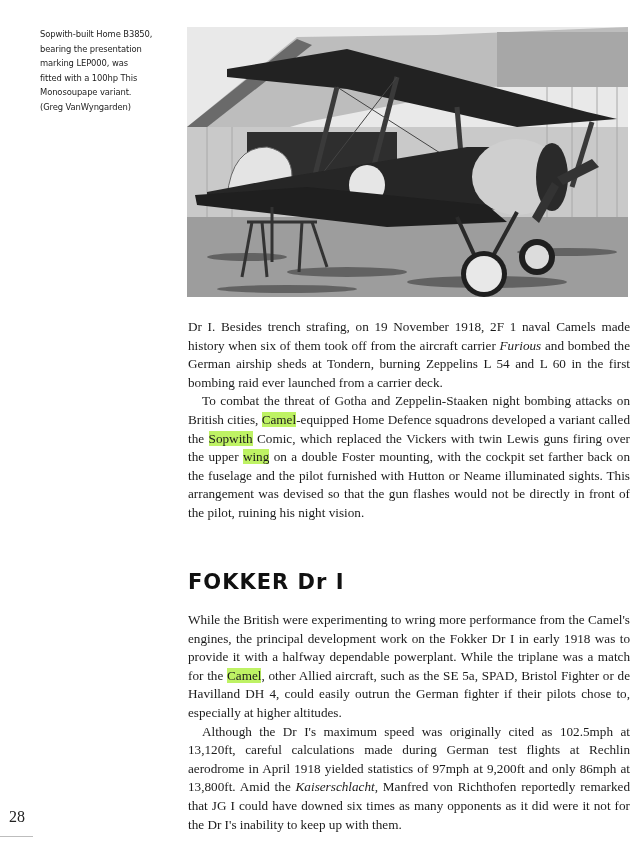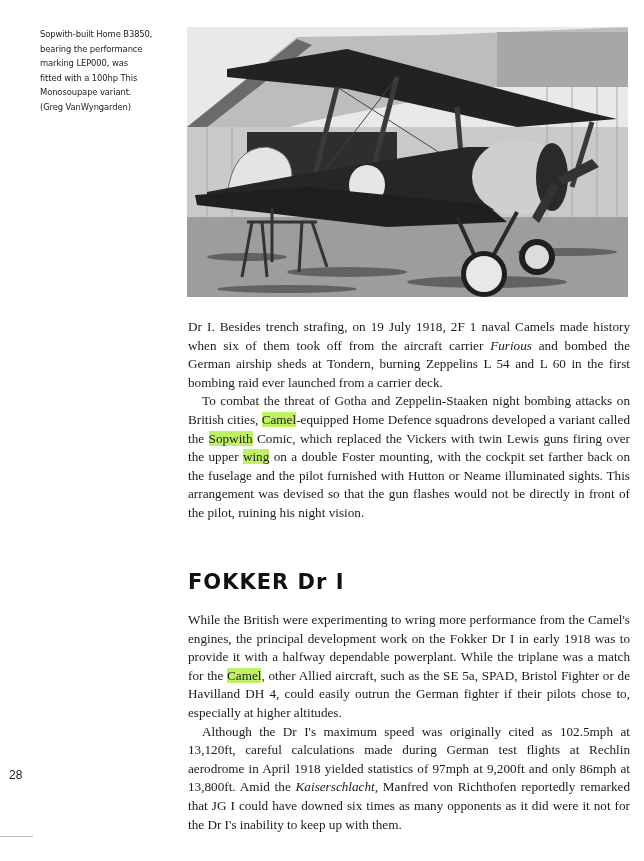--- a/index.html
+++ b/index.html
@@ -34,35 +34,35 @@
   .hl { background: #bef264; }
   em { font-style: italic; }
 
   .heading {
     position: absolute; left: 188px; top: 570px;
     font-family: "DejaVu Sans", "Liberation Sans", sans-serif;
     font-weight: bold; font-size: 21px; letter-spacing: 1px; color: #111; text-align: center;
   }
 
   .page-number {
-    position: absolute; left: 9px; top: 768px;
-    font-family: Liberation Sans, sans-serif;
-    font-size: 12px; color: #222;
+    position: absolute; left: 9px; top: 808px;
+    font-family: Liberation Serif, serif;
+    font-size: 16px; color: #222;
   }
   .page-rule {
     position: absolute; left: 0; top: 836px; width: 33px; height: 1px;
     background: #bdbdbd;
   }
 </style>
 </head>
 <body>
 
 <div class="caption">
   <span>Sopwith-built Home B3850,</span>
-  <span>bearing the performance</span>
+  <span>bearing the presentation</span>
   <span>marking LEP000, was</span>
   <span>fitted with a 100hp This</span>
   <span>Monosoupape variant.</span>
   <span>(Greg VanWyngarden)</span>
 </div>
 
 <div class="photo" title="Black-and-white photograph of a Sopwith Camel biplane parked in front of a wooden hangar, tail resting on a trestle">
   <svg viewBox="0 0 441 270" preserveAspectRatio="none">
 
     <rect x="0" y="0" width="441" height="270" fill="#e9e9e9"></rect>
@@ -134,21 +134,21 @@
       <line x1="65" y1="195" x2="55" y2="250"></line>
         <line x1="75" y1="195" x2="80" y2="250"></line>
       <line x1="115" y1="195" x2="112" y2="245"></line>
         <line x1="125" y1="195" x2="140" y2="240"></line>
       <line x1="85" y1="180" x2="85" y2="235"></line>
     </g>
   </svg>
 </div>
 
 <div class="body-text block1">
-  <p><span>Dr I. Besides trench strafing, on 19 July 1918, 2F 1 naval Camels made history when six of them took off from the aircraft carrier </span><em>Furious</em><span> and bombed the German airship sheds at Tondern, burning Zeppelins L 54 and L 60 in the first bombing raid ever launched from a carrier deck.</span></p>
+  <p><span>Dr I. Besides trench strafing, on 19 November 1918, 2F 1 naval Camels made history when six of them took off from the aircraft carrier </span><em>Furious</em><span> and bombed the German airship sheds at Tondern, burning Zeppelins L 54 and L 60 in the first bombing raid ever launched from a carrier deck.</span></p>
   <p class="indent"><span>To combat the threat of Gotha and Zeppelin-Staaken night bombing attacks on British cities, </span><span class="hl">Camel</span><span>-equipped Home Defence squadrons developed a variant called the </span><span class="hl">Sopwith</span><span> Comic, which replaced the Vickers with twin Lewis guns firing over the upper </span><span class="hl">wing</span><span> on a double Foster mounting, with the cockpit set farther back on the fuselage and the pilot furnished with Hutton or Neame illuminated sights. This arrangement was devised so that the gun flashes would not be directly in front of the pilot, ruining his night vision.</span></p>
 </div>
 
 <div class="heading">FOKKER Dr I</div>
 
 <div class="body-text block2">
   <p><span>While the British were experimenting to wring more performance from the Camel's engines, the principal development work on the Fokker Dr I in early 1918 was to provide it with a halfway dependable powerplant. While the triplane was a match for the </span><span class="hl">Camel</span><span>, other Allied aircraft, such as the SE 5a, SPAD, Bristol Fighter or de Havilland DH 4, could easily outrun the German fighter if their pilots chose to, especially at higher altitudes.</span></p>
   <p class="indent"><span>Although the Dr I's maximum speed was originally cited as 102.5mph at 13,120ft, careful calculations made during German test flights at Rechlin aerodrome in April 1918 yielded statistics of 97mph at 9,200ft and only 86mph at 13,800ft. Amid the </span><em>Kaiserschlacht</em><span>, Manfred von Richthofen reportedly remarked that JG I could have downed six times as many opponents as it did were it not for the Dr I's inability to keep up with them.</span></p>
 </div>
 

